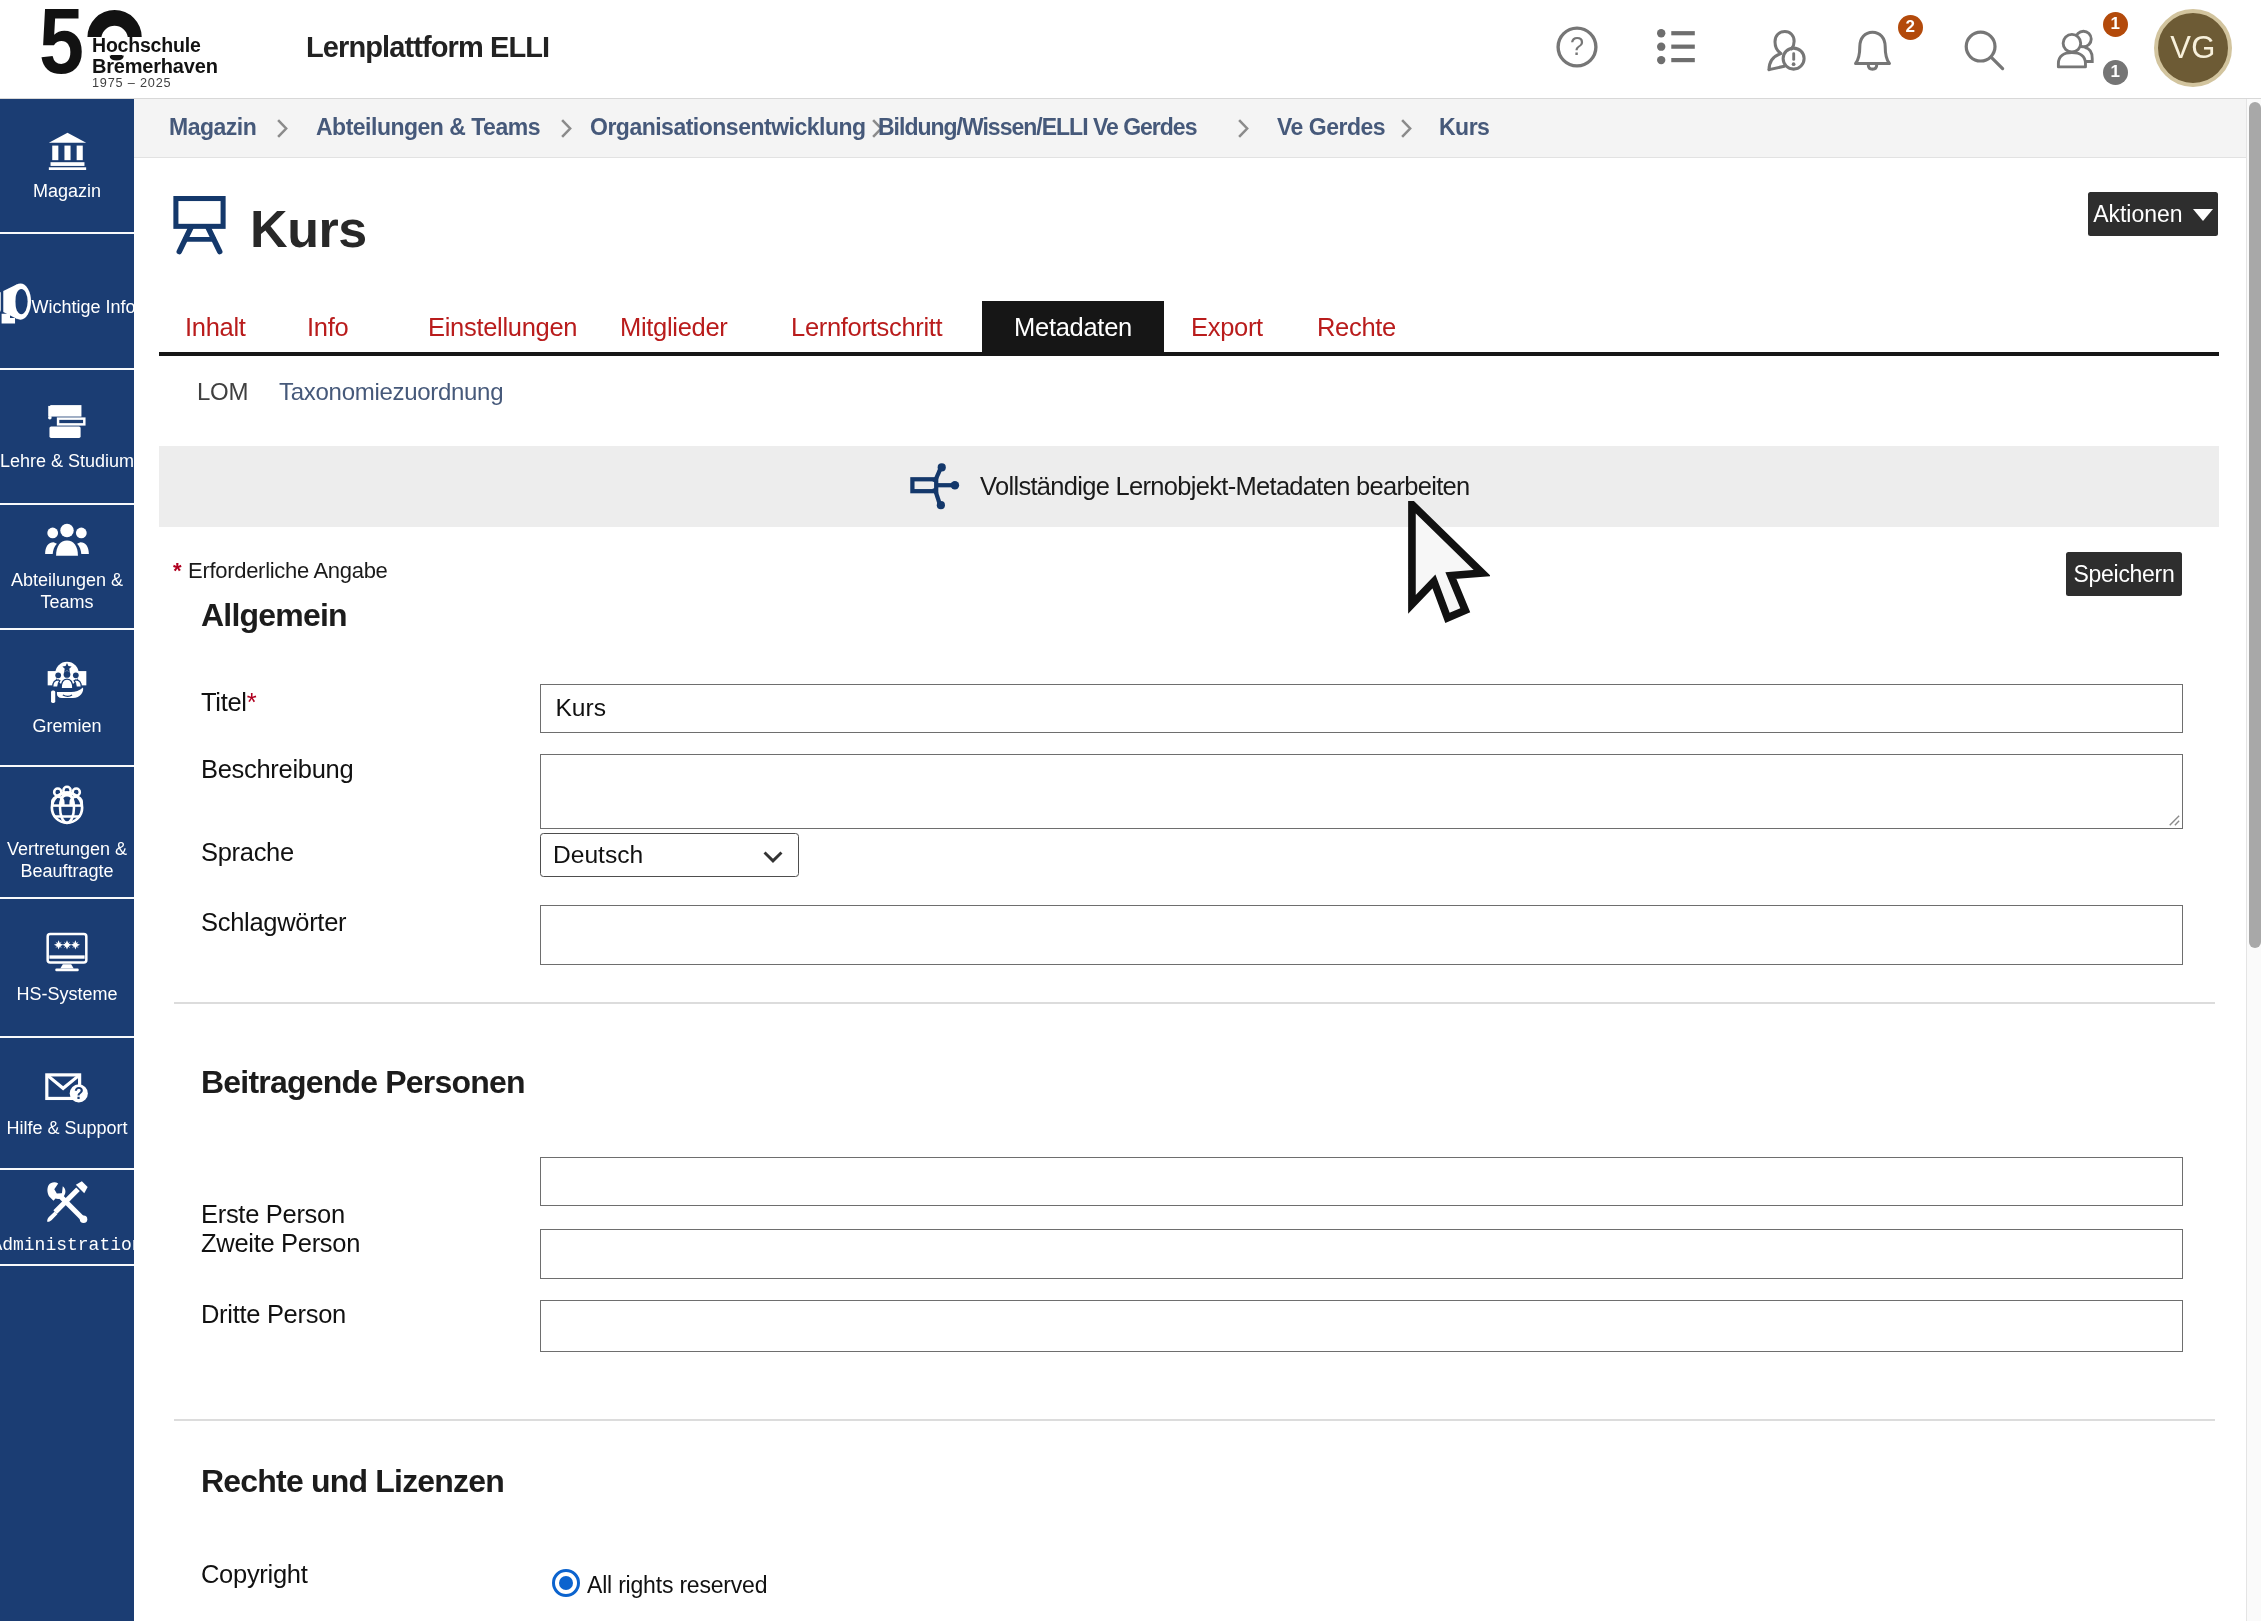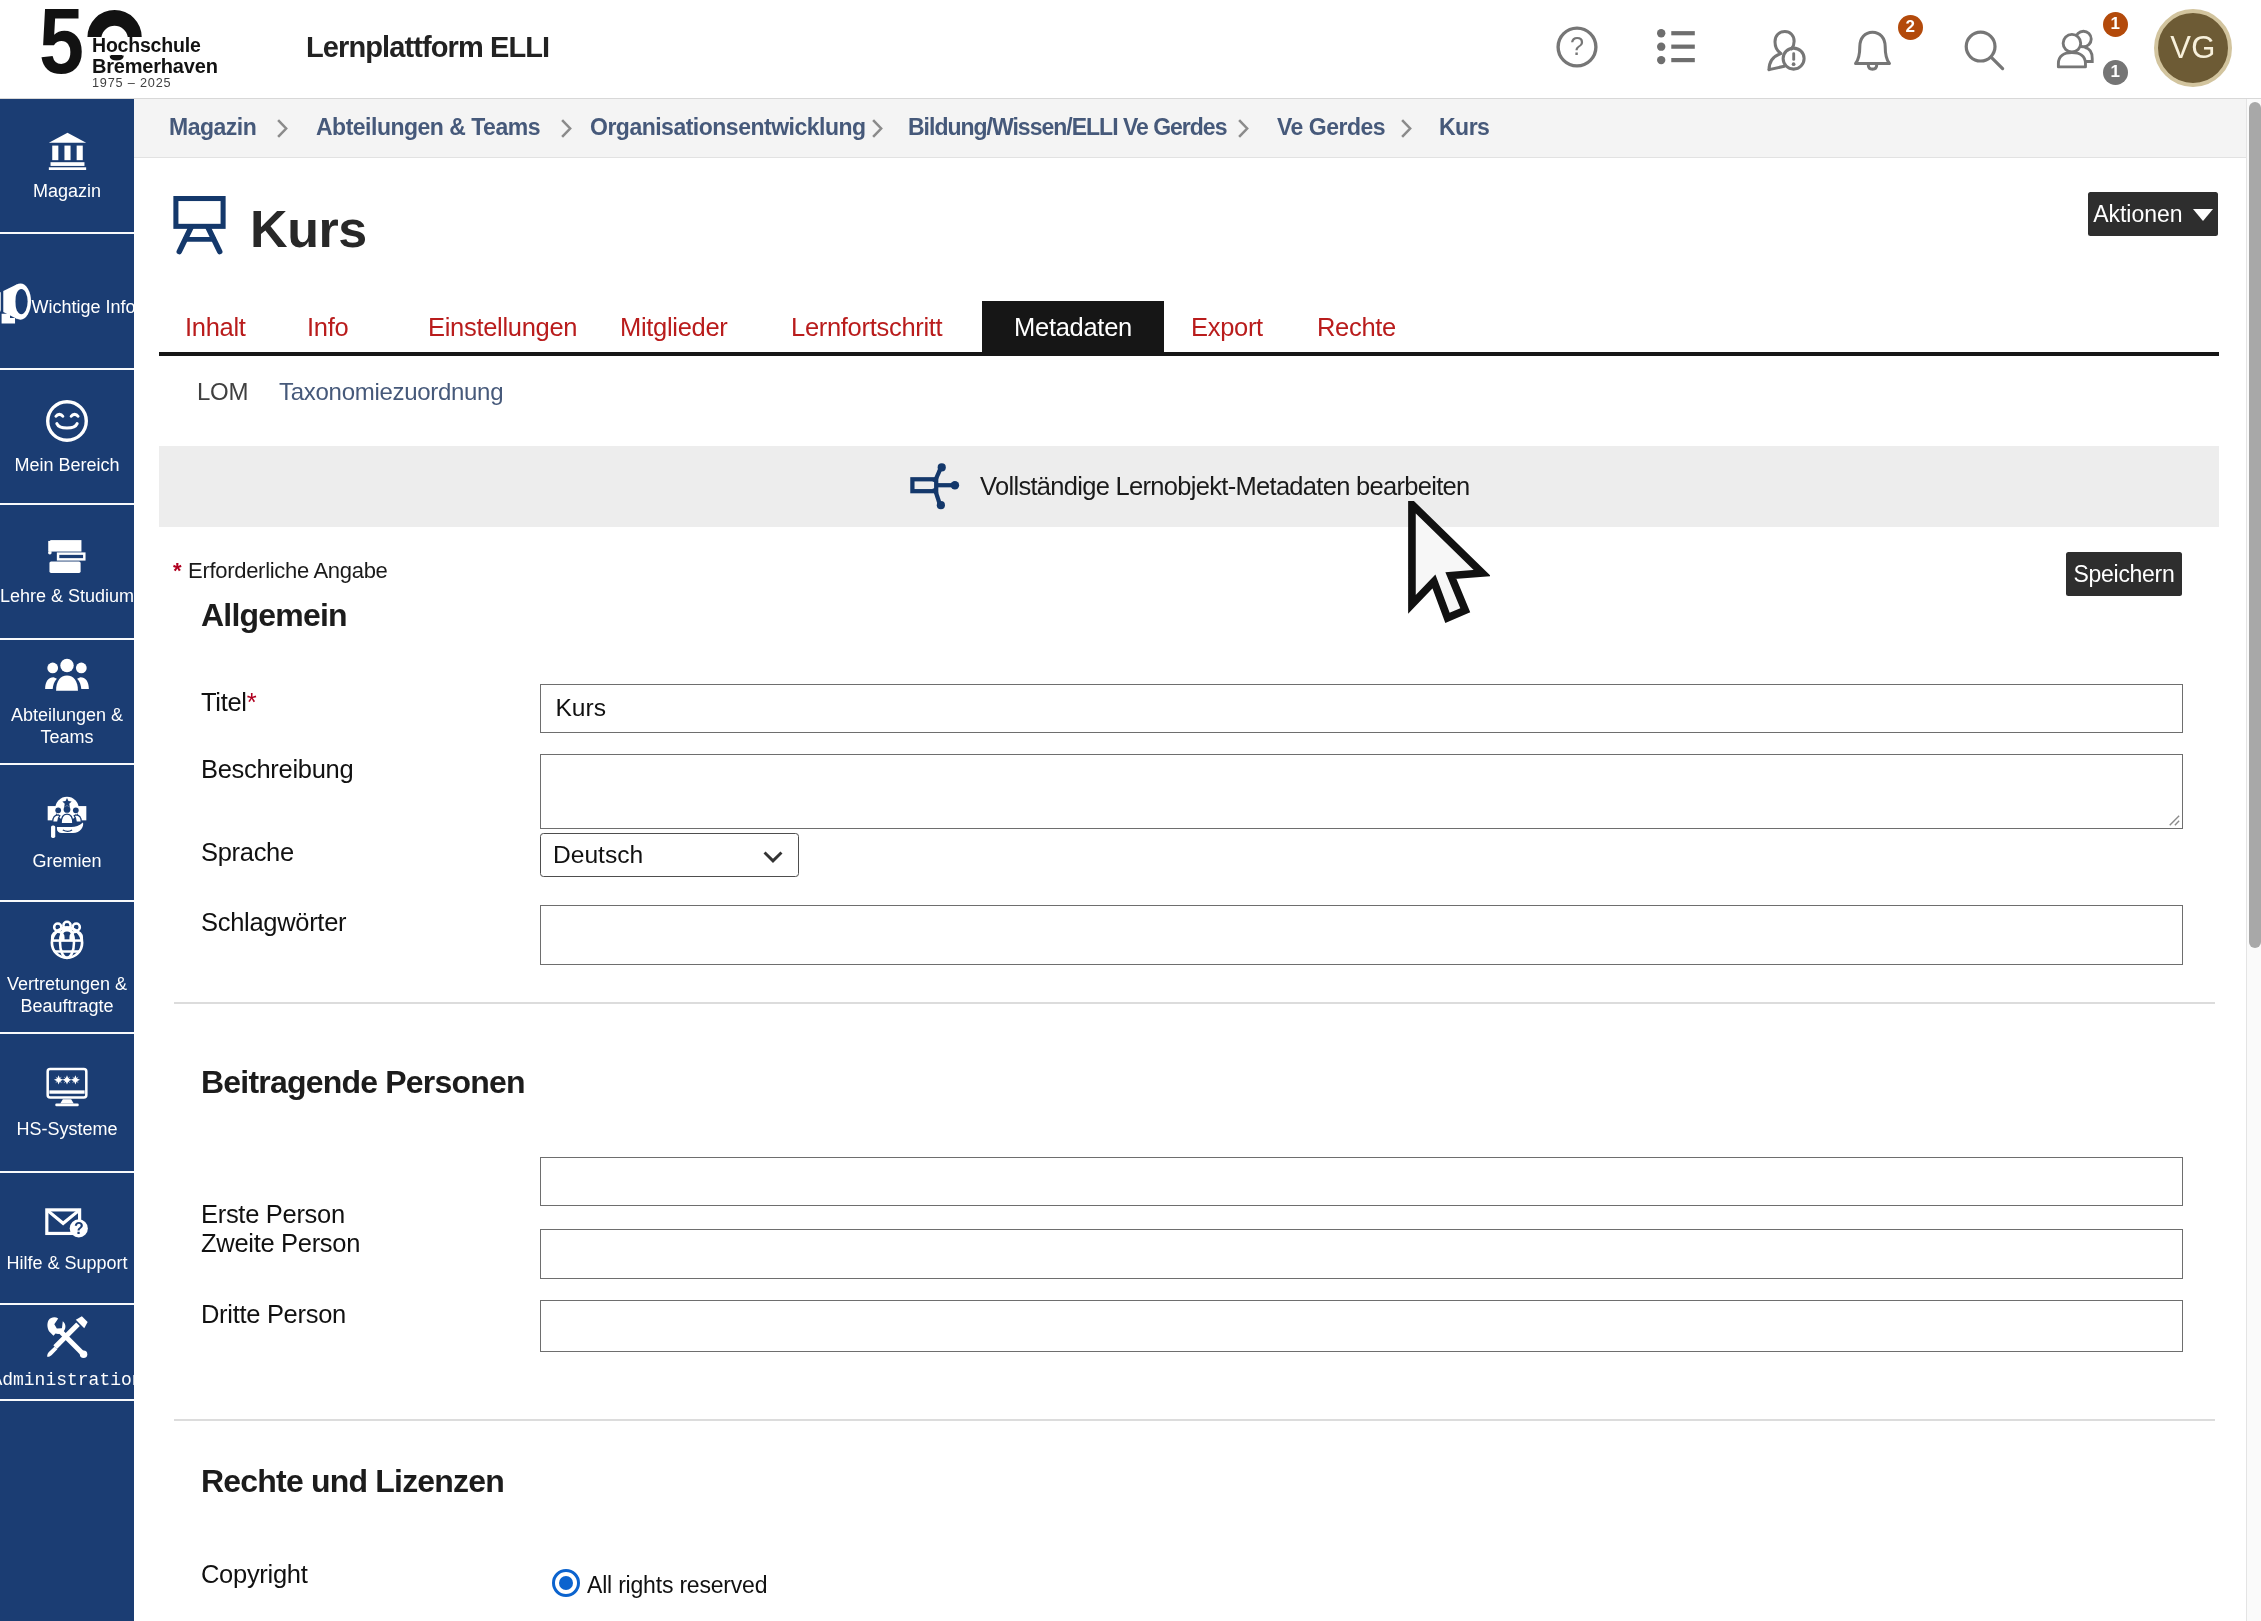--- a/index.html
+++ b/index.html
@@ -157,34 +157,20 @@
           <svg width="42" height="46" viewBox="0 0 50 54">
             <rect x="2" y="13" width="12" height="27" rx="4" fill="#fff"></rect>
             <path d="M 17 14 L 34 5.5 L 34 47.5 L 17 39 Z" fill="#fff"></path>
             <ellipse cx="37.5" cy="26.5" rx="12.5" ry="21.5" fill="#fff"></ellipse>
             <ellipse cx="38.5" cy="26.5" rx="7.5" ry="15" fill="#1b3d73"></ellipse>
             <path d="M 31.5 17 A 8 15 0 0 0 31.5 36 Z" fill="#fff"></path>
             <path d="M 15 41 L 25 41 L 25 46 L 31 46 L 31 52.5 L 15 52.5 Z" fill="#fff"></path>
           </svg>
         </div>
       <div class="lbl">Wichtige Infos</div>
-    </div>
-      <div class="sep"></div>
-    </div>
-<div class="sbitem" style="height:135px;">
-    <div style="height:100%; display:flex; flex-direction:column; align-items:center; justify-content:center;">
-      <div class="icon">
-          <svg width="44" height="44" viewBox="0 0 26 26">
-            <circle cx="13" cy="13" r="11.4" fill="none" stroke="#fff" stroke-width="2"></circle>
-            <path d="M 6.5 10.2 C 7.5 8.7 9.5 8.7 10.5 10.2" fill="none" stroke="#fff" stroke-width="1.8" stroke-linecap="round"></path>
-            <path d="M 15.5 10.2 C 16.5 8.7 18.5 8.7 19.5 10.2" fill="none" stroke="#fff" stroke-width="1.8" stroke-linecap="round"></path>
-            <path d="M 7 14.5 C 8.5 18 17.5 18 19 14.5" fill="none" stroke="#fff" stroke-width="1.8" stroke-linecap="round"></path>
-          </svg>
-        </div>
-      <div class="lbl">Mein Bereich</div>
     </div>
       <div class="sep"></div>
     </div>
 <div class="sbitem" style="height:135px;">
     <div style="height:100%; display:flex; flex-direction:column; align-items:center; justify-content:center;">
       <div class="icon">
           <svg width="41" height="37" viewBox="0 0 50 44">
             <rect x="1.5" y="3" width="4" height="13" fill="#fff"></rect>
             <circle cx="3.5" cy="17.5" r="2.2" fill="#fff"></circle>
             <rect x="4" y="2" width="38" height="14" fill="#fff"></rect>
@@ -315,21 +301,21 @@
       <polyline points="2.5,3.5 12,13.5 2.5,23.5" fill="none" stroke="#8b8b8b" stroke-width="3"></polyline>
     </svg>
   <span class="crumb" style="left:182px;">Abteilungen &amp; Teams</span>
   <svg class="chev" style="left:426px;" width="12.7" height="23" viewBox="0 0 15 27">
       <polyline points="2.5,3.5 12,13.5 2.5,23.5" fill="none" stroke="#8b8b8b" stroke-width="3"></polyline>
     </svg>
   <span class="crumb" style="left:456px;">Organisationsentwicklung</span>
   <svg class="chev" style="left:737px;" width="12.7" height="23" viewBox="0 0 15 27">
       <polyline points="2.5,3.5 12,13.5 2.5,23.5" fill="none" stroke="#8b8b8b" stroke-width="3"></polyline>
     </svg>
-  <span class="crumb" style="left:774px; letter-spacing:-1px;text-align:center;">Bildung/Wissen/ELLI Ve Gerdes</span>
+  <span class="crumb" style="left:744px; letter-spacing:-1px;text-align:center;">Bildung/Wissen/ELLI Ve Gerdes</span>
   <svg class="chev" style="left:1103px;" width="12.7" height="23" viewBox="0 0 15 27">
       <polyline points="2.5,3.5 12,13.5 2.5,23.5" fill="none" stroke="#8b8b8b" stroke-width="3"></polyline>
     </svg>
   <span class="crumb" style="left:1143px;">Ve Gerdes</span>
   <svg class="chev" style="left:1266px;" width="12.7" height="23" viewBox="0 0 15 27">
       <polyline points="2.5,3.5 12,13.5 2.5,23.5" fill="none" stroke="#8b8b8b" stroke-width="3"></polyline>
     </svg>
   <span class="crumb" style="left:1305px;">Kurs</span>
 </div>
 

